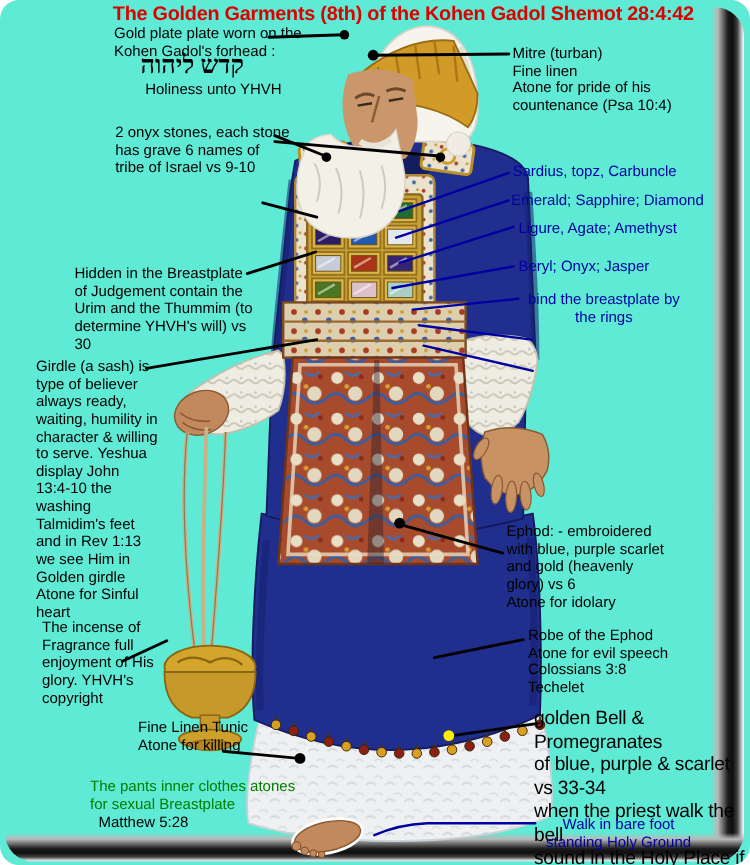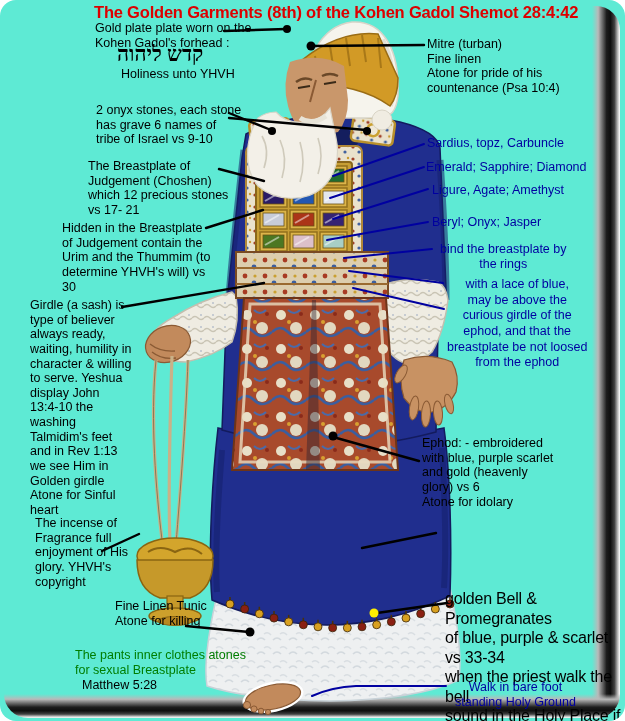--- a/index.html
+++ b/index.html
@@ -294,24 +294,20 @@
 
   <div class="title">The Golden Garments (8th) of the Kohen Gadol Shemot 28:4:42</div>
 
   <div class="txt" style="left:95px;top:21px">Gold plate plate worn on the
 Kohen Gadol's forhead :</div>
   <div class="txt heb" style="left:117px;top:44px">קדש ליהוה</div>
   <div class="txt" style="left:121px;top:67px">Holiness unto YHVH</div>
   <div class="txt" style="left:96px;top:103px">2 onyx stones, each stone
 has grave 6 names of
 tribe of Israel vs 9-10</div>
-  <div class="txt" style="left:88px;top:159px">The Breastplate of
-Judgement (Choshen)
-which 12 precious stones
-vs 17- 21</div>
   <div class="txt" style="left:62px;top:221px">Hidden in the Breastplate
 of Judgement contain the
 Urim and the Thummim (to
 determine YHVH's will) vs
 30</div>
   <div class="txt" style="left:30px;top:298px">Girdle (a sash) is
 type of believer
 always ready,
 waiting, humility in
 character &amp; willing
@@ -339,31 +335,29 @@
   <div class="txt" style="left:427px;top:37px">Mitre (turban)
 Fine linen
 Atone for pride of his
 countenance (Psa 10:4)</div>
   <div class="txt blu" style="left:427px;top:136px">Sardius, topz, Carbuncle</div>
   <div class="txt blu" style="left:426px;top:160px">Emerald; Sapphire; Diamond</div>
   <div class="txt blu" style="left:432px;top:183px">Ligure, Agate; Amethyst</div>
   <div class="txt blu" style="left:432px;top:215px">Beryl; Onyx; Jasper</div>
   <div class="txt blu" style="left:440px;top:242px">bind the breastplate by
 the rings</div>
-  <div class="txt blu" style="left:447px;top:277px;line-height:1.25">with a lace of blue,
-may be above the
-curious girdle of the
-ephod, and that the
-breastplate be not loosed
-from the ephod</div>
   <div class="txt" style="left:422px;top:436px">Ephod: - embroidered
 with blue, purple scarlet
 and gold (heavenly
 glory) vs 6
 Atone for idolary</div>
+  <div class="txt" style="left:440px;top:522px">Robe of the Ephod
+Atone for evil speech
+Colossians 3:8
+Techelet</div>
   <div class="txt small" style="left:445px;top:589px">golden Bell &amp;  Promegranates
 of blue, purple &amp; scarlet  vs 33-34
 when the priest walk the bell
 sound in the Holy Place if it
 does not sound we know he die
 vs 35  when the bell sound he
 was alive</div>
   <div class="txt blu" style="left:455px;top:680px">Walk in bare foot
 standing Holy Ground</div>
 </div>

